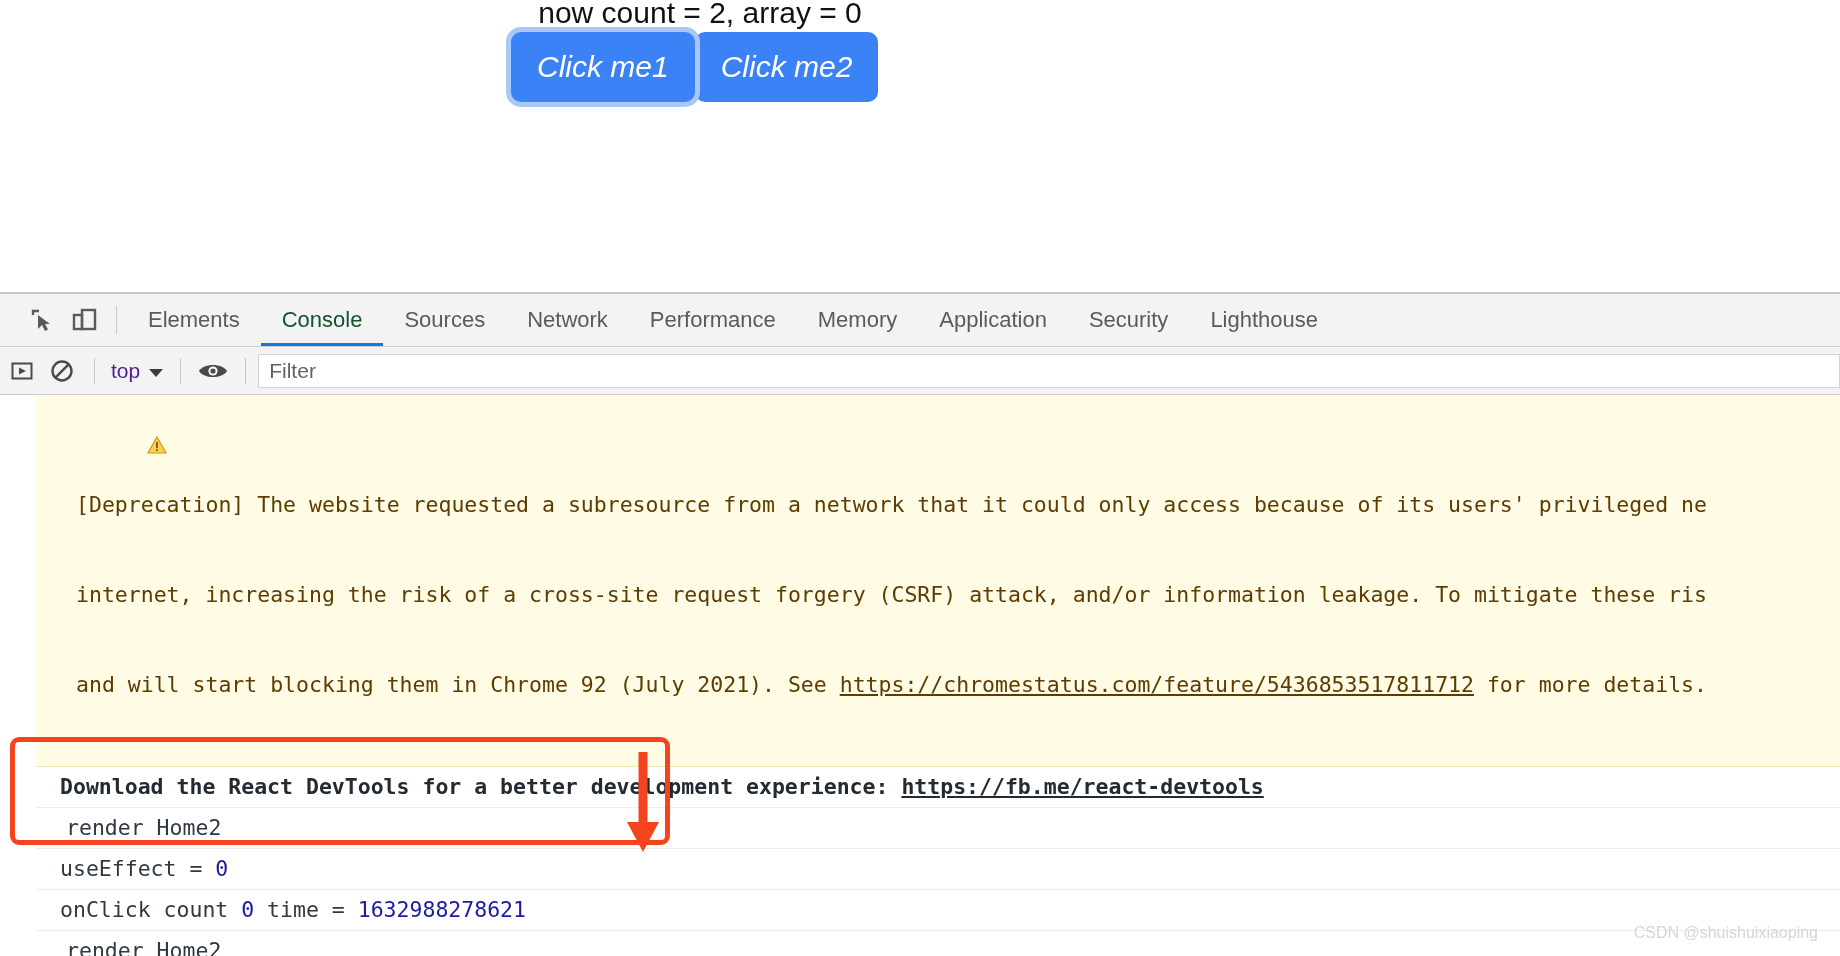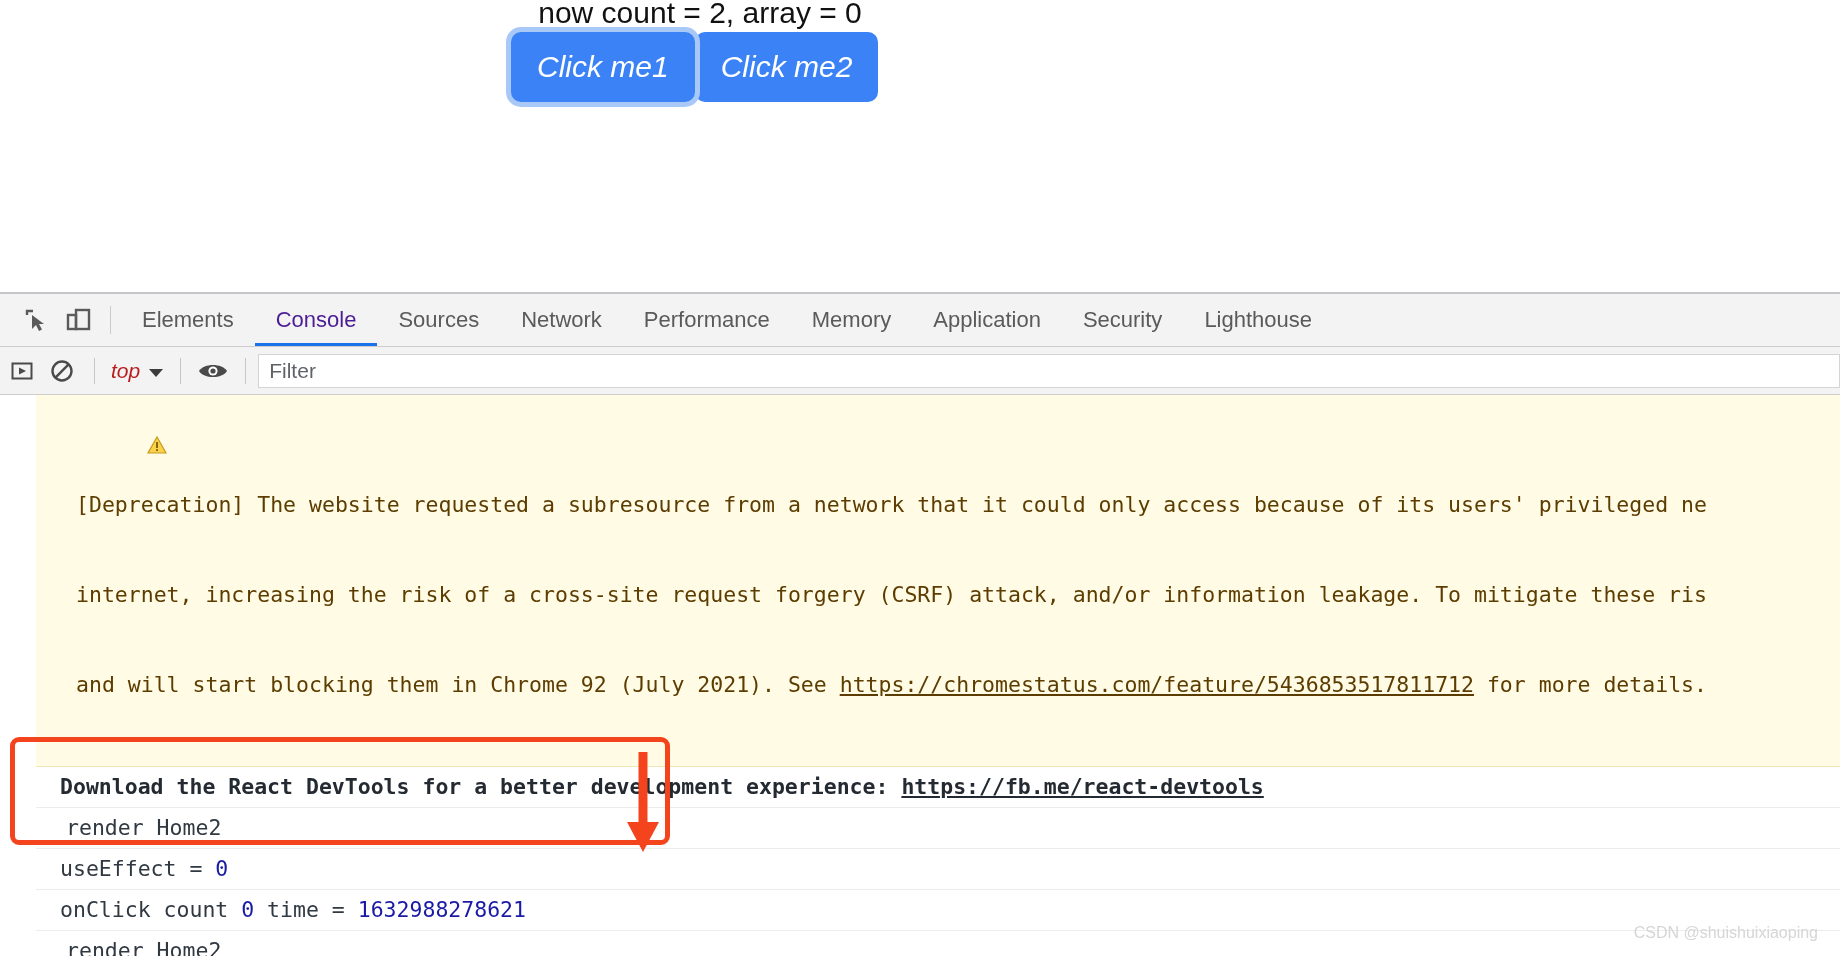--- a/index.html
+++ b/index.html
@@ -74,21 +74,21 @@
   }
 
   
   #tabstrip {
     height: 53px;
     min-height: 53px;
     background: #f3f3f3;
     border-bottom: 1px solid #cdcdcd;
     display: flex;
     align-items: stretch;
-    padding-left: 16px;
+    padding-left: 22px;
     box-sizing: border-box;
   }
   .tool-icon-btn {
     width: 42px;
     display: flex;
     align-items: center;
     justify-content: center;
     cursor: pointer;
   }
   .strip-sep {
@@ -101,21 +101,21 @@
     align-items: center;
     padding: 0 21px;
     font-size: 22px;
     color: #5a5a5a;
     cursor: pointer;
     position: relative;
     white-space: nowrap;
     font-family: "Liberation Sans", sans-serif;
   }
   .dt-tab.active {
-    color: #4c1d95;
+    color: #14532d;
   }
   .dt-tab.active::after {
     content: "";
     position: absolute;
     left: 0; right: 0; bottom: 0;
     height: 3px;
     background: #1a73e8;
   }
 
   
@@ -141,24 +141,23 @@
     width: 1px;
     height: 26px;
     background: #c6c6c6;
     margin: 0 12px;
   }
   #context-select {
     display: flex;
     align-items: center;
     gap: 8px;
     font-size: 21px;
-    color: #b91c1c;
+    color: #4c1d95;
     cursor: pointer;
     padding: 0 4px;
-    font-style: italic;
   }
   #filter-input {
     flex: 1;
     height: 34px;
     margin-right: 0px;
     border: 1px solid #d4d4d4;
     background: #ffffff;
     font-size: 21px;
     color: #a21caf;
     padding: 0 10px;

